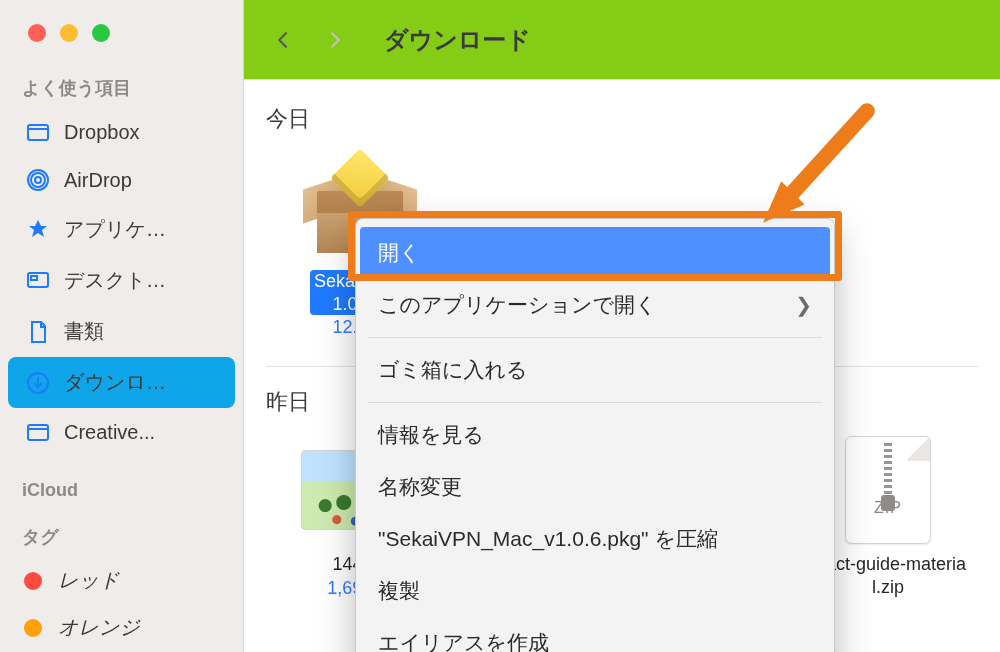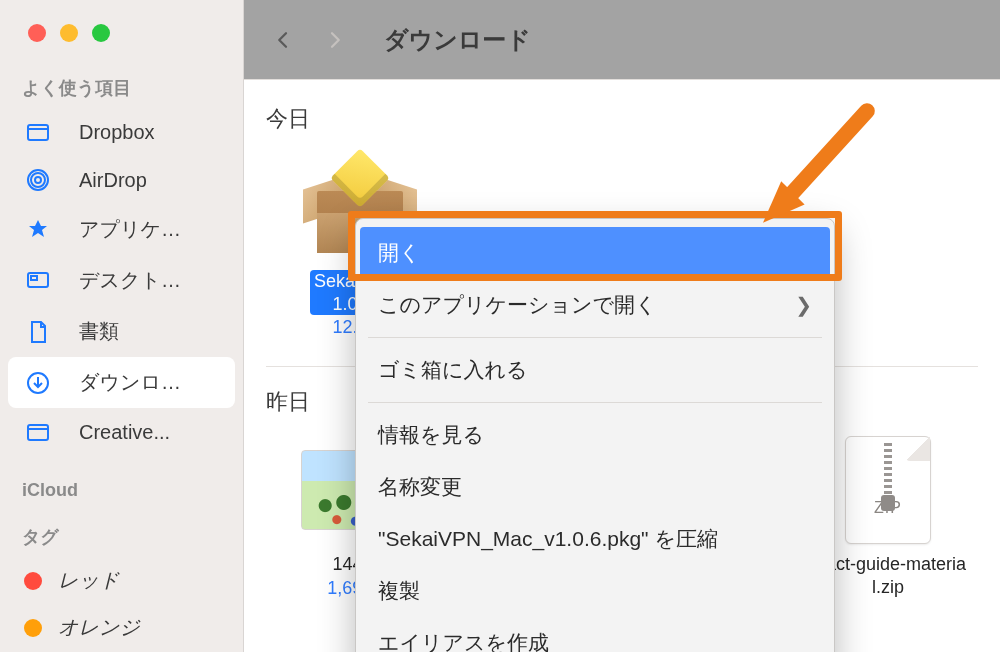--- a/index.html
+++ b/index.html
@@ -9,34 +9,34 @@
 
 
 .sidebar { width: 244px; height: 100%; background: #f0ecea; border-right: 1px solid #d9d5d3; padding: 8px 0 0 0; display: flex; flex-direction: column; }
 .traffic { display: flex; gap: 14px; padding: 16px 0 28px 28px; }
 .dot { width: 18px; height: 18px; border-radius: 50%; }
 .dot.red { background: #ff5f57; }
 .dot.yellow { background: #febc2e; }
 .dot.green { background: #28c840; }
 
 .side-section-label { color: #8a8a8a; font-size: 18px; font-weight: 600; padding: 6px 22px 8px; }
-.side-item { display: flex; align-items: center; gap: 29px; padding: 12px 18px; font-size: 20px; color: #3a3a3a; border-radius: 8px; margin: 0 8px; cursor: default; white-space: nowrap; overflow: hidden; text-overflow: ellipsis; }
-.side-item.selected { background: #ffffff; }
+.side-item { display: flex; align-items: center; gap: 14px; padding: 12px 18px; font-size: 20px; color: #3a3a3a; border-radius: 8px; margin: 0 8px; cursor: default; white-space: nowrap; overflow: hidden; text-overflow: ellipsis; }
+.side-item.selected { background: #0ea5e9; }
 .side-icon { width: 24px; height: 24px; flex: 0 0 24px; display: flex; align-items: center; justify-content: center; color: #1f7aff; }
 .side-icon svg { width: 24px; height: 24px; stroke: currentColor; fill: none; stroke-width: 2; }
 .side-item .label { overflow: hidden; text-overflow: ellipsis; white-space: nowrap; }
 
 .tag-row { display: flex; align-items: center; gap: 16px; padding: 10px 24px; font-size: 20px; color: #3a3a3a; font-style: italic; }
 .tag-dot { width: 18px; height: 18px; border-radius: 50%; }
 .tag-dot.red { background: #ff4b3e; }
 .tag-dot.orange { background: #ff9f0a; }
 
 
 .main { flex: 1; display: flex; flex-direction: column; position: relative; }
-.toolbar { height: 80px; background: #a3a3a3; border-bottom: 1px solid #e2dedb; display: flex; align-items: center; gap: 26px; padding: 0 26px; }
+.toolbar { height: 80px; background: #84cc16; border-bottom: 1px solid #e2dedb; display: flex; align-items: center; gap: 26px; padding: 0 26px; }
 .nav-btn { width: 26px; height: 26px; display: flex; align-items: center; justify-content: center; color: #5a5a5a; }
 .nav-btn.disabled { color: #c5c1be; }
 .nav-btn svg { width: 18px; height: 28px; stroke: currentColor; fill: none; stroke-width: 3; stroke-linecap: round; stroke-linejoin: round; }
 .title { font-size: 24px; font-weight: 700; color: #3a3a3a; margin-left: 10px; }
 
 .content { flex: 1; padding: 24px 22px; position: relative; overflow: hidden; }
 .group-label { font-size: 22px; color: #3a3a3a; font-weight: 500; margin-bottom: 18px; }
 
 .file-grid { display: flex; gap: 90px; align-items: flex-start; }
 .file { width: 160px; display: flex; flex-direction: column; align-items: center; text-align: center; }

